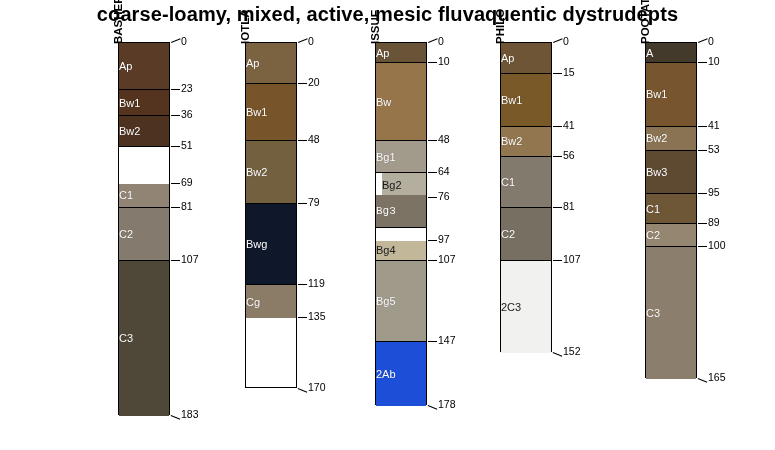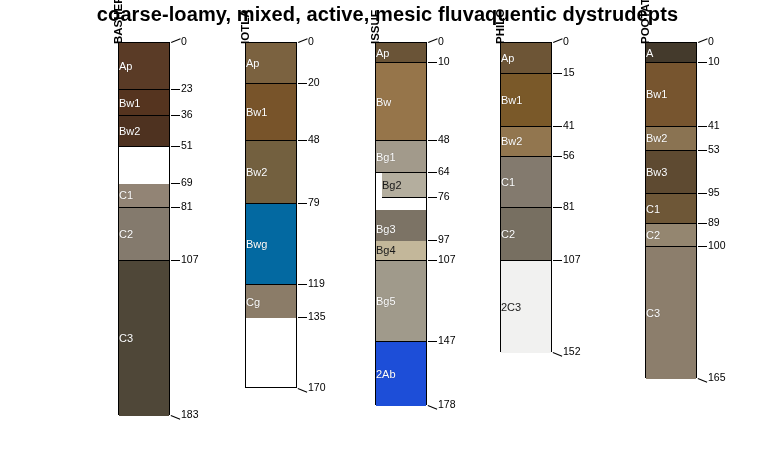--- a/index.html
+++ b/index.html
@@ -123,21 +123,21 @@
         <div class="bar" style="left: 0px; top: 42px; width: 52px; height: 346.29px;">
           <div class="horizon" style="top: 0px; height: 40.74px; background: rgb(123, 98, 64);">
             <div class="hz-name">Ap</div>
           </div>
           <div class="horizon" style="top: 40.74px; height: 57.036px; background: rgb(120, 84, 42);">
             <div class="hz-name">Bw1</div>
           </div>
           <div class="horizon" style="top: 97.776px; height: 63.147px; background: rgb(115, 96, 63);">
             <div class="hz-name">Bw2</div>
           </div>
-          <div class="horizon" style="top: 160.923px; height: 81.48px; background: #0369a1;">
+          <div class="horizon" style="top: 160.923px; height: 81.48px; background: #0f172a;">
             <div class="hz-name">Bwg</div>
           </div>
           <div class="horizon" style="top: 242.403px; height: 32.592px; background: rgb(139, 124, 104);">
             <div class="hz-name">Cg</div>
           </div>
         </div>
         <div class="tick" style="left: 53px; top: 42px;">
           <div class="tick-line slant" style="transform: rotate(-22deg);"></div>
           <div class="tick-label">0</div>
         </div>
@@ -174,21 +174,21 @@
           </div>
           <div class="horizon" style="top: 20.37px; height: 77.406px; background: rgb(150, 117, 74);">
             <div class="hz-name">Bw</div>
           </div>
           <div class="horizon" style="top: 97.776px; height: 32.592px; background: rgb(162, 154, 139);">
             <div class="hz-name">Bg1</div>
           </div>
           <div class="horizon" style="top: 130.368px; height: 24.444px; background: rgb(180, 174, 158); margin-left: 6px;">
             <div class="hz-name dark">Bg2</div>
           </div>
-          <div class="horizon" style="top: 167px; height: 39px; background: rgb(124, 115, 101);">
+          <div class="horizon" style="top: 152px; height: 33px; background: rgb(124, 115, 101); font-family: Liberation Mono, monospace;">
             <div class="hz-name">Bg3</div>
           </div>
           <div class="horizon" style="top: 197.589px; height: 20.37px; background: rgb(195, 183, 154);">
             <div class="hz-name dark">Bg4</div>
           </div>
           <div class="horizon" style="top: 217.959px; height: 81.48px; background: rgb(160, 154, 139);">
             <div class="hz-name">Bg5</div>
           </div>
           <div class="horizon" style="top: 299.439px; height: 63.147px; background: #1d4ed8; border-bottom: none;">
             <div class="hz-name">2Ab</div>

